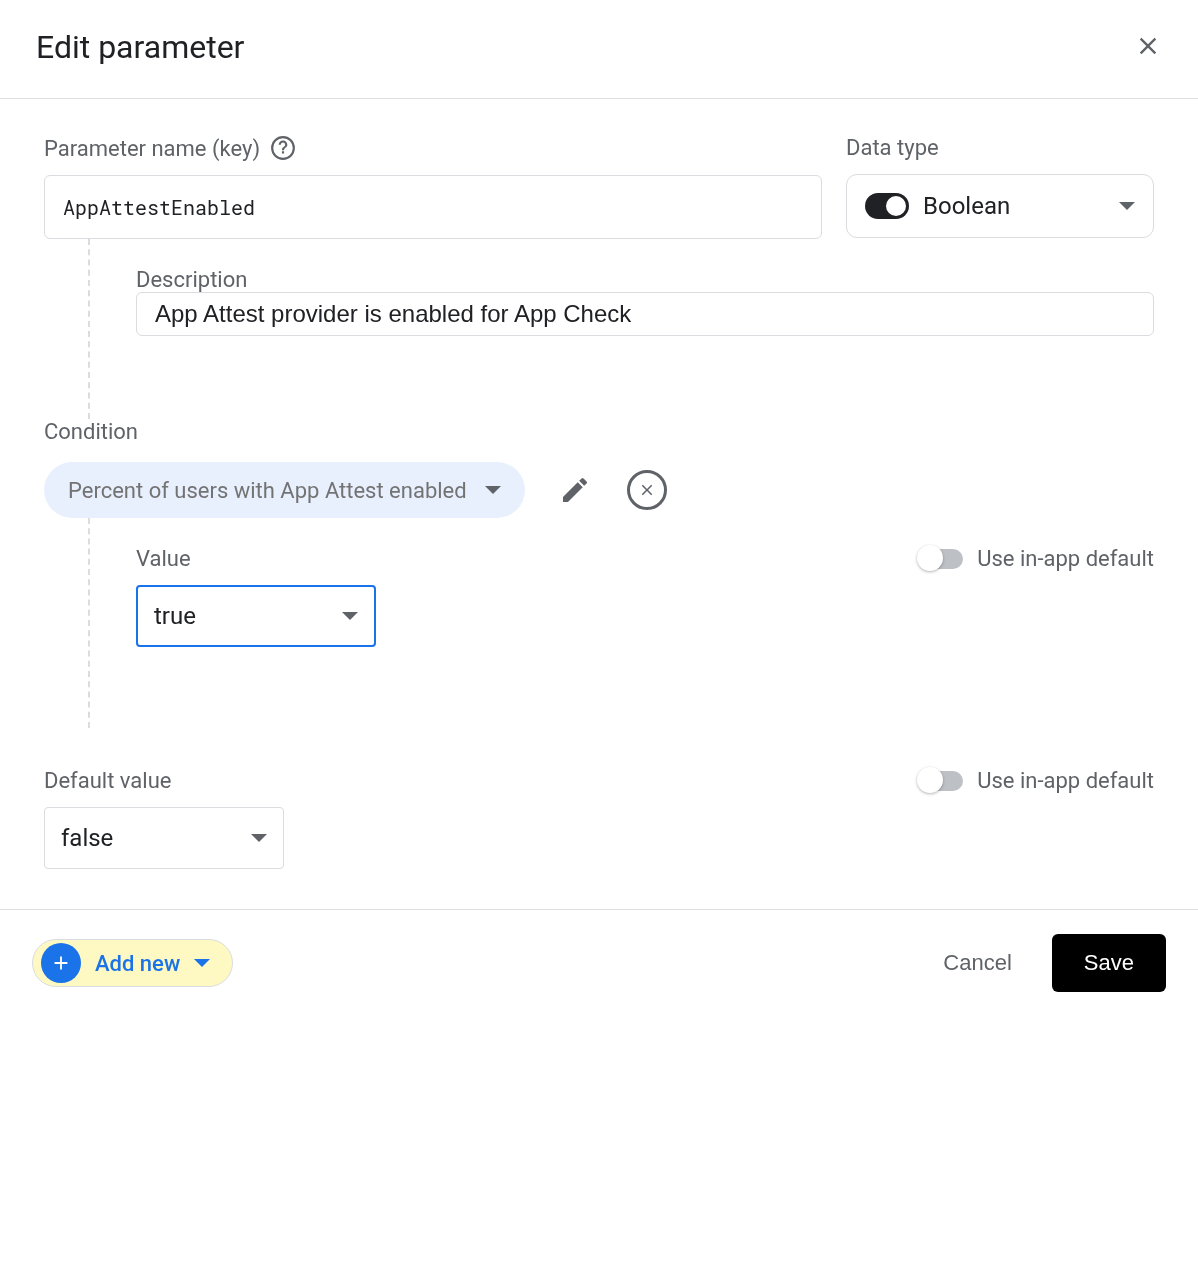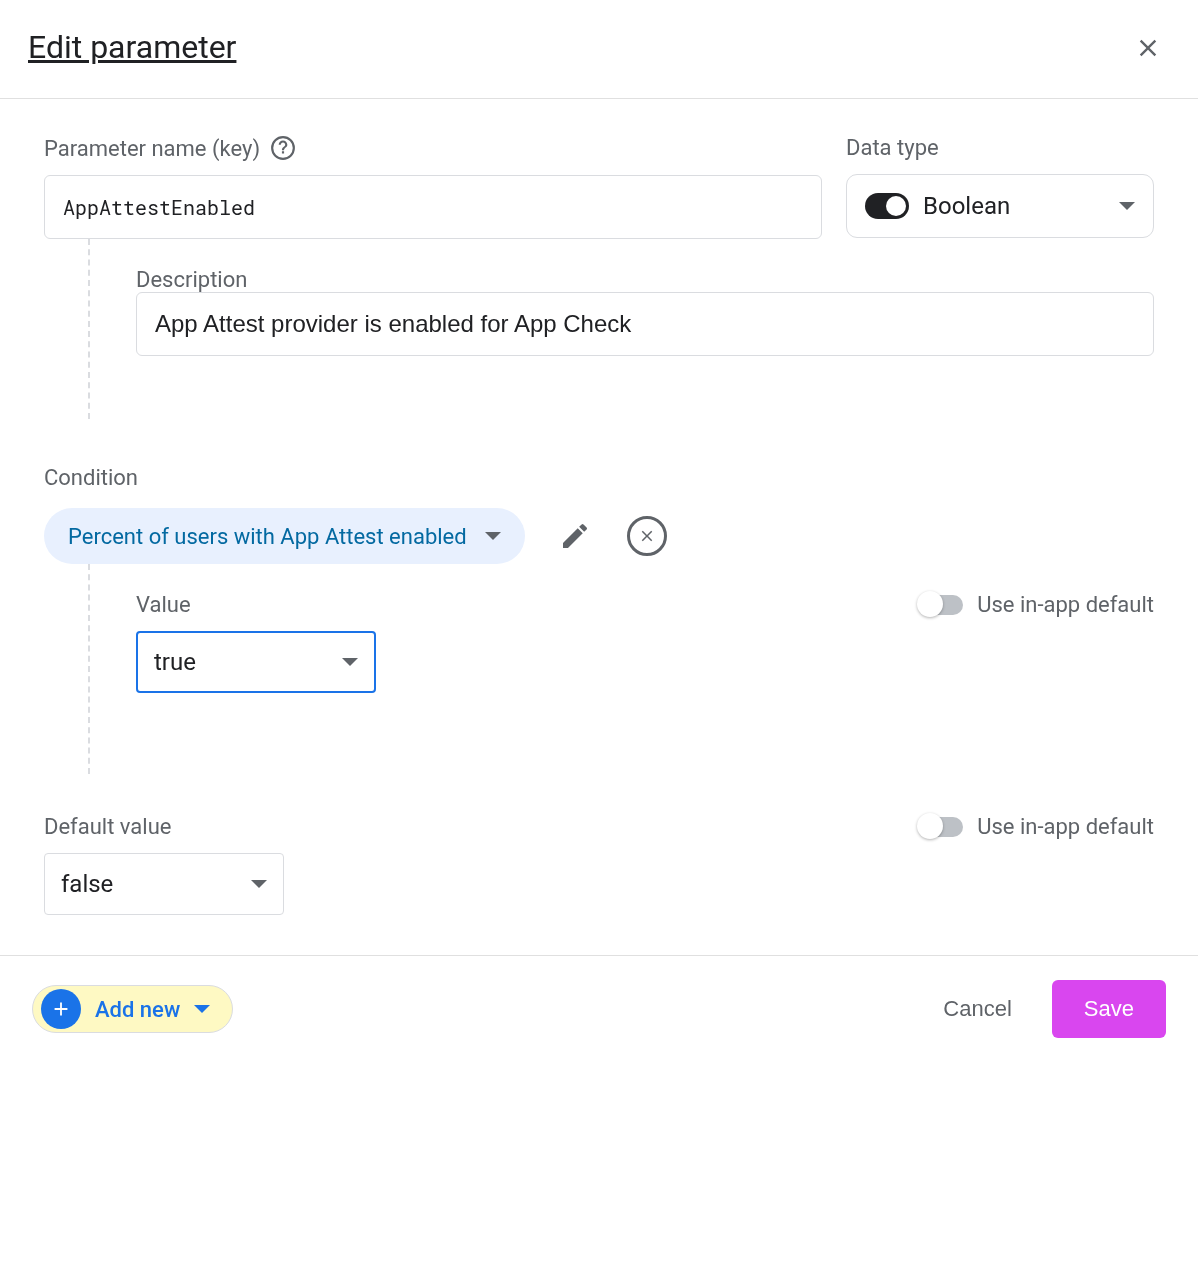--- a/index.html
+++ b/index.html
@@ -4,25 +4,24 @@
 <style>
   * { box-sizing: border-box; margin: 0; padding: 0; }
   body {
     font-family: Roboto, "Helvetica Neue", Arial, sans-serif;
     background: #fff;
     color: #202124;
     width: 1198px;
   }
   .header {
     display: flex;
-    align-items: flex-end;
-    justify-content: space-between;
-    padding: 28px 32px 32px 28px;
+    align-items: flex-start;
+    justify-content: space-between;
+    padding: 28px 32px 32px 36px;
     border-bottom: 1px solid #e0e0e0;
-    text-decoration: underline;
   }
   .header h1 {
     font-size: 32px;
     font-weight: 400;
     color: #202124;
   }
   .close-btn {
     width: 36px; height: 36px;
     display: flex; align-items: center; justify-content: center;
     border: none; background: none; cursor: pointer;
@@ -105,42 +104,41 @@
     border-left: 2px dashed #dadce0;
     margin-left: 44px;
     margin-top: 0;
   }
   .desc-block {
     flex: 1;
     padding-top: 28px;
   }
   .desc-input {
     width: 100%;
-    height: 64px;
+    height: 44px;
     border: 1px solid #dadce0;
     border-radius: 6px;
     padding: 7px 18px;
     font-size: 24px;
     color: #202124;
     outline: none;
   }
   .section-label {
     font-size: 22px;
     color: #5f6368;
-    margin-top: 46px;
     margin-bottom: 18px;
   }
   .cond-row {
     display: flex;
     align-items: center;
     gap: 28px;
   }
   .chip {
     background: #e8f0fe;
-    color: #0369a1;
+    color: #737373;
     border-radius: 28px;
     height: 56px;
     display: flex;
     align-items: center;
     padding: 0 24px;
     gap: 18px;
     cursor: pointer;
     font-size: 22px;
   }
   .icon-btn {
@@ -257,21 +255,21 @@
   .footer-right { display: flex; align-items: center; gap: 28px; }
   .cancel-btn {
     border: none; background: none;
     font-size: 22px;
     color: #5f6368;
     cursor: pointer;
     padding: 10px 12px;
   }
   .save-btn {
     border: none;
-    background: #d946ef;
+    background: #000000;
     color: #fff;
     font-size: 22px;
     font-weight: 500;
     padding: 16px 32px;
     border-radius: 6px;
     cursor: pointer;
   }
   svg { display: block; }
 </style>
 </head>

